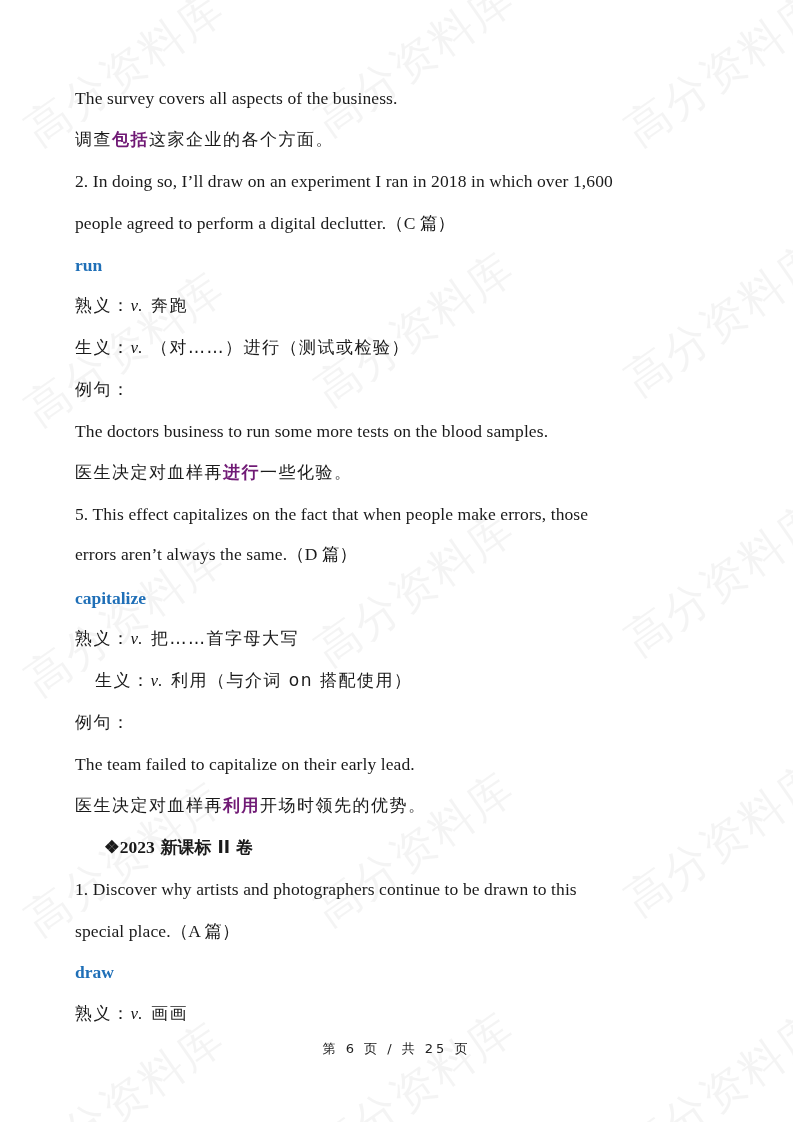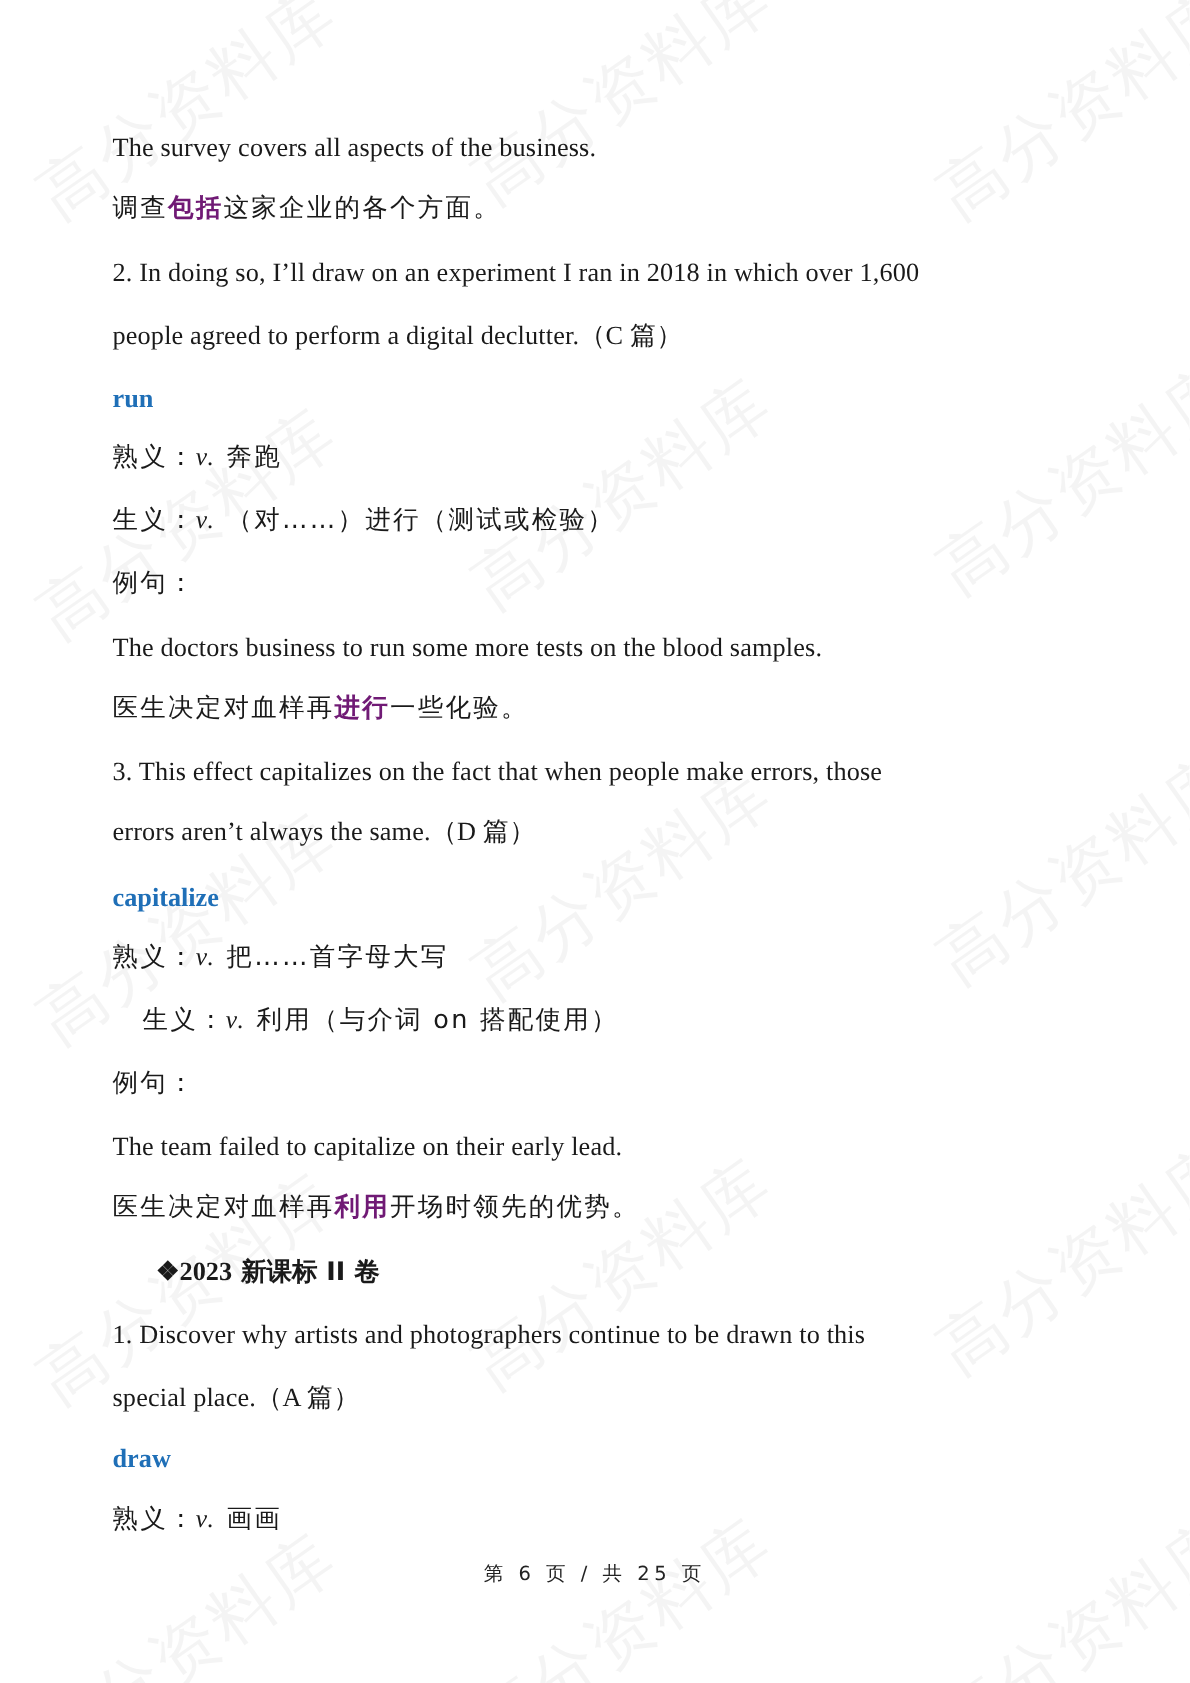--- a/index.html
+++ b/index.html
@@ -132,21 +132,21 @@
 
   <div class="line en" style="top:420px;">
     <span>The doctors business to </span><span class="b">run</span><span> some more tests on the blood samples.</span>
   </div>
 
   <div class="line zh" style="top:461px;">
     <span>医生决定对血样再</span><span class="zhb">进行</span><span>一些化验。</span>
   </div>
 
   <div class="line en" style="top:503px;">
-    <span>3. This effect </span><span class="b">capitalizes on</span><span> the fact that when people make errors, those</span>
+    <span>5. This effect </span><span class="b">capitalizes on</span><span> the fact that when people make errors, those</span>
   </div>
 
   <div class="line en" style="top:543px;">errors aren’t always the same.（D 篇）</div>
 
   <div class="line term" style="top:587px;">capitalize</div>
 
   <div class="line zh" style="top:627px;">
     <span>熟义：</span><span class="i">v.</span><span> 把……首字母大写</span>
   </div>
 

